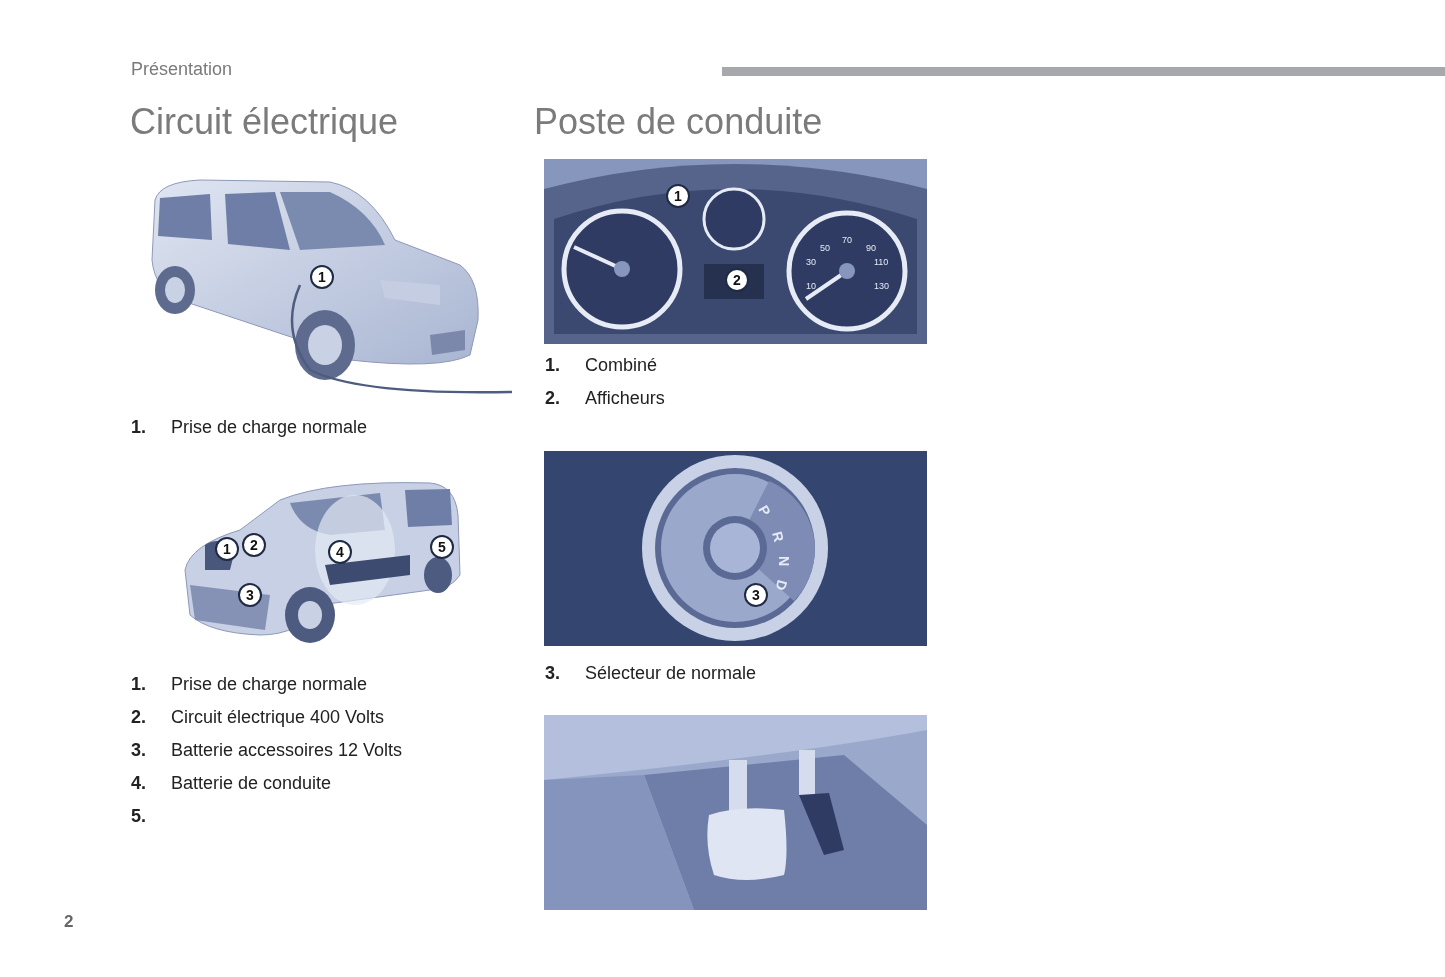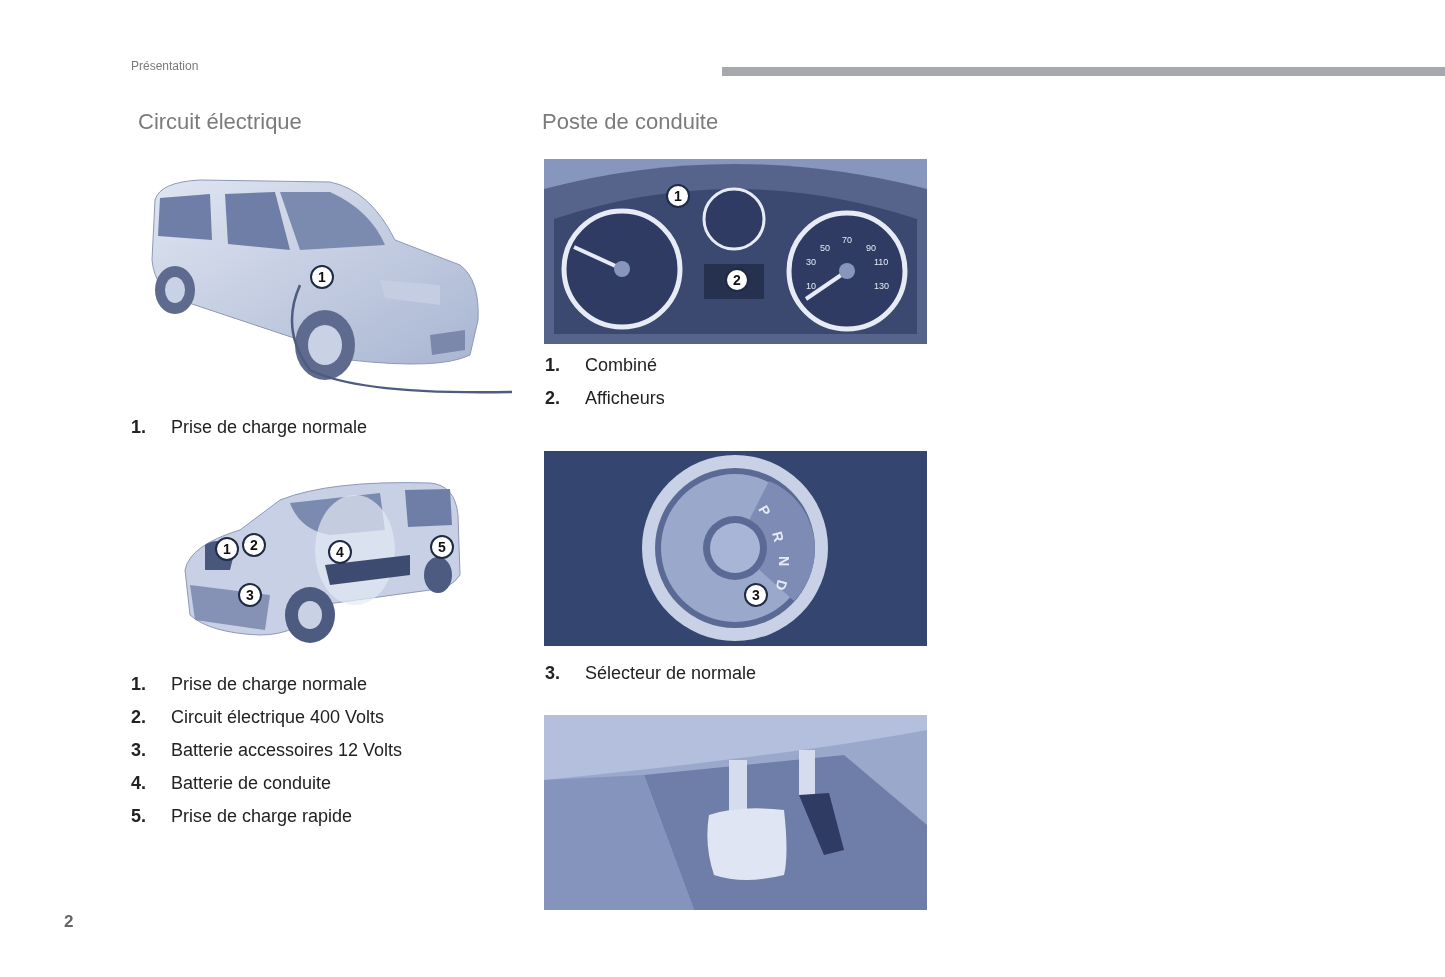--- a/index.html
+++ b/index.html
@@ -1,20 +1,20 @@
 <!DOCTYPE html>
 <html><head>
 <meta charset="utf-8">
 <style>
   html, body { margin:0; padding:0; background:#ffffff; }
   body { width:1445px; height:977px; position:relative; overflow:hidden;
          font-family:"Liberation Sans", sans-serif; color:#222; }
-  .section-label { position:absolute; left:131px; top:59px; font-size:12px; color:#7a7a7a; }
+  .section-label { position:absolute; left:131px; top:59px; font-size:18px; color:#7a7a7a; }
   .top-bar { position:absolute; left:722px; top:67px; width:723px; height:9px; background:#a7a8ab; }
-  .h1 { position:absolute; font-size:22px; color:#7b7b7b; font-weight:normal; margin:8px; }
+  .h1 { position:absolute; font-size:36px; color:#7b7b7b; font-weight:normal; margin:0; }
   .list { position:absolute; margin:0; padding:0; list-style:none; }
   .list li { display:flex; font-size:18px; height:33px; line-height:22px; color:#222; }
   .list .num { width:40px; font-weight:bold; }
   .img { position:absolute; overflow:hidden; }
   .page-num { position:absolute; left:64px; top:912px; font-size:17px; font-weight:bold; color:#666; }
   .badge { position:absolute; width:20px; height:20px; border-radius:50%; background:#fff;
            border:2px solid #1f2a44; font-weight:bold; font-size:14px; color:#111;
            display:flex; align-items:center; justify-content:center; }
 </style>
 </head>
@@ -87,21 +87,20 @@
   <li>
       <span class="num">3.</span>
       <span>Batterie accessoires 12 Volts</span>
     </li>
   <li>
       <span class="num">4.</span>
       <span>Batterie de conduite</span>
     </li>
   <li>
       <span class="num">5.</span>
-      <span>Prise de charge rapide</span>
     </li>
 </ul>
 
 <h1 class="h1" style="left:534px;top:101px;">Poste de conduite</h1>
 
 <div class="img" style="left:544px;top:159px;width:383px;height:185px;background:#7d8db5;">
   <svg width="383" height="185" viewBox="0 0 383 185">
     <rect width="383" height="185" fill="#8796bd"></rect>
     <path d="M0 30 Q190 -20 383 30 L383 185 L0 185 Z" fill="#56648c"></path>
     <path d="M10 60 Q190 0 373 60 L373 175 L10 175 Z" fill="#3b4870"></path>

